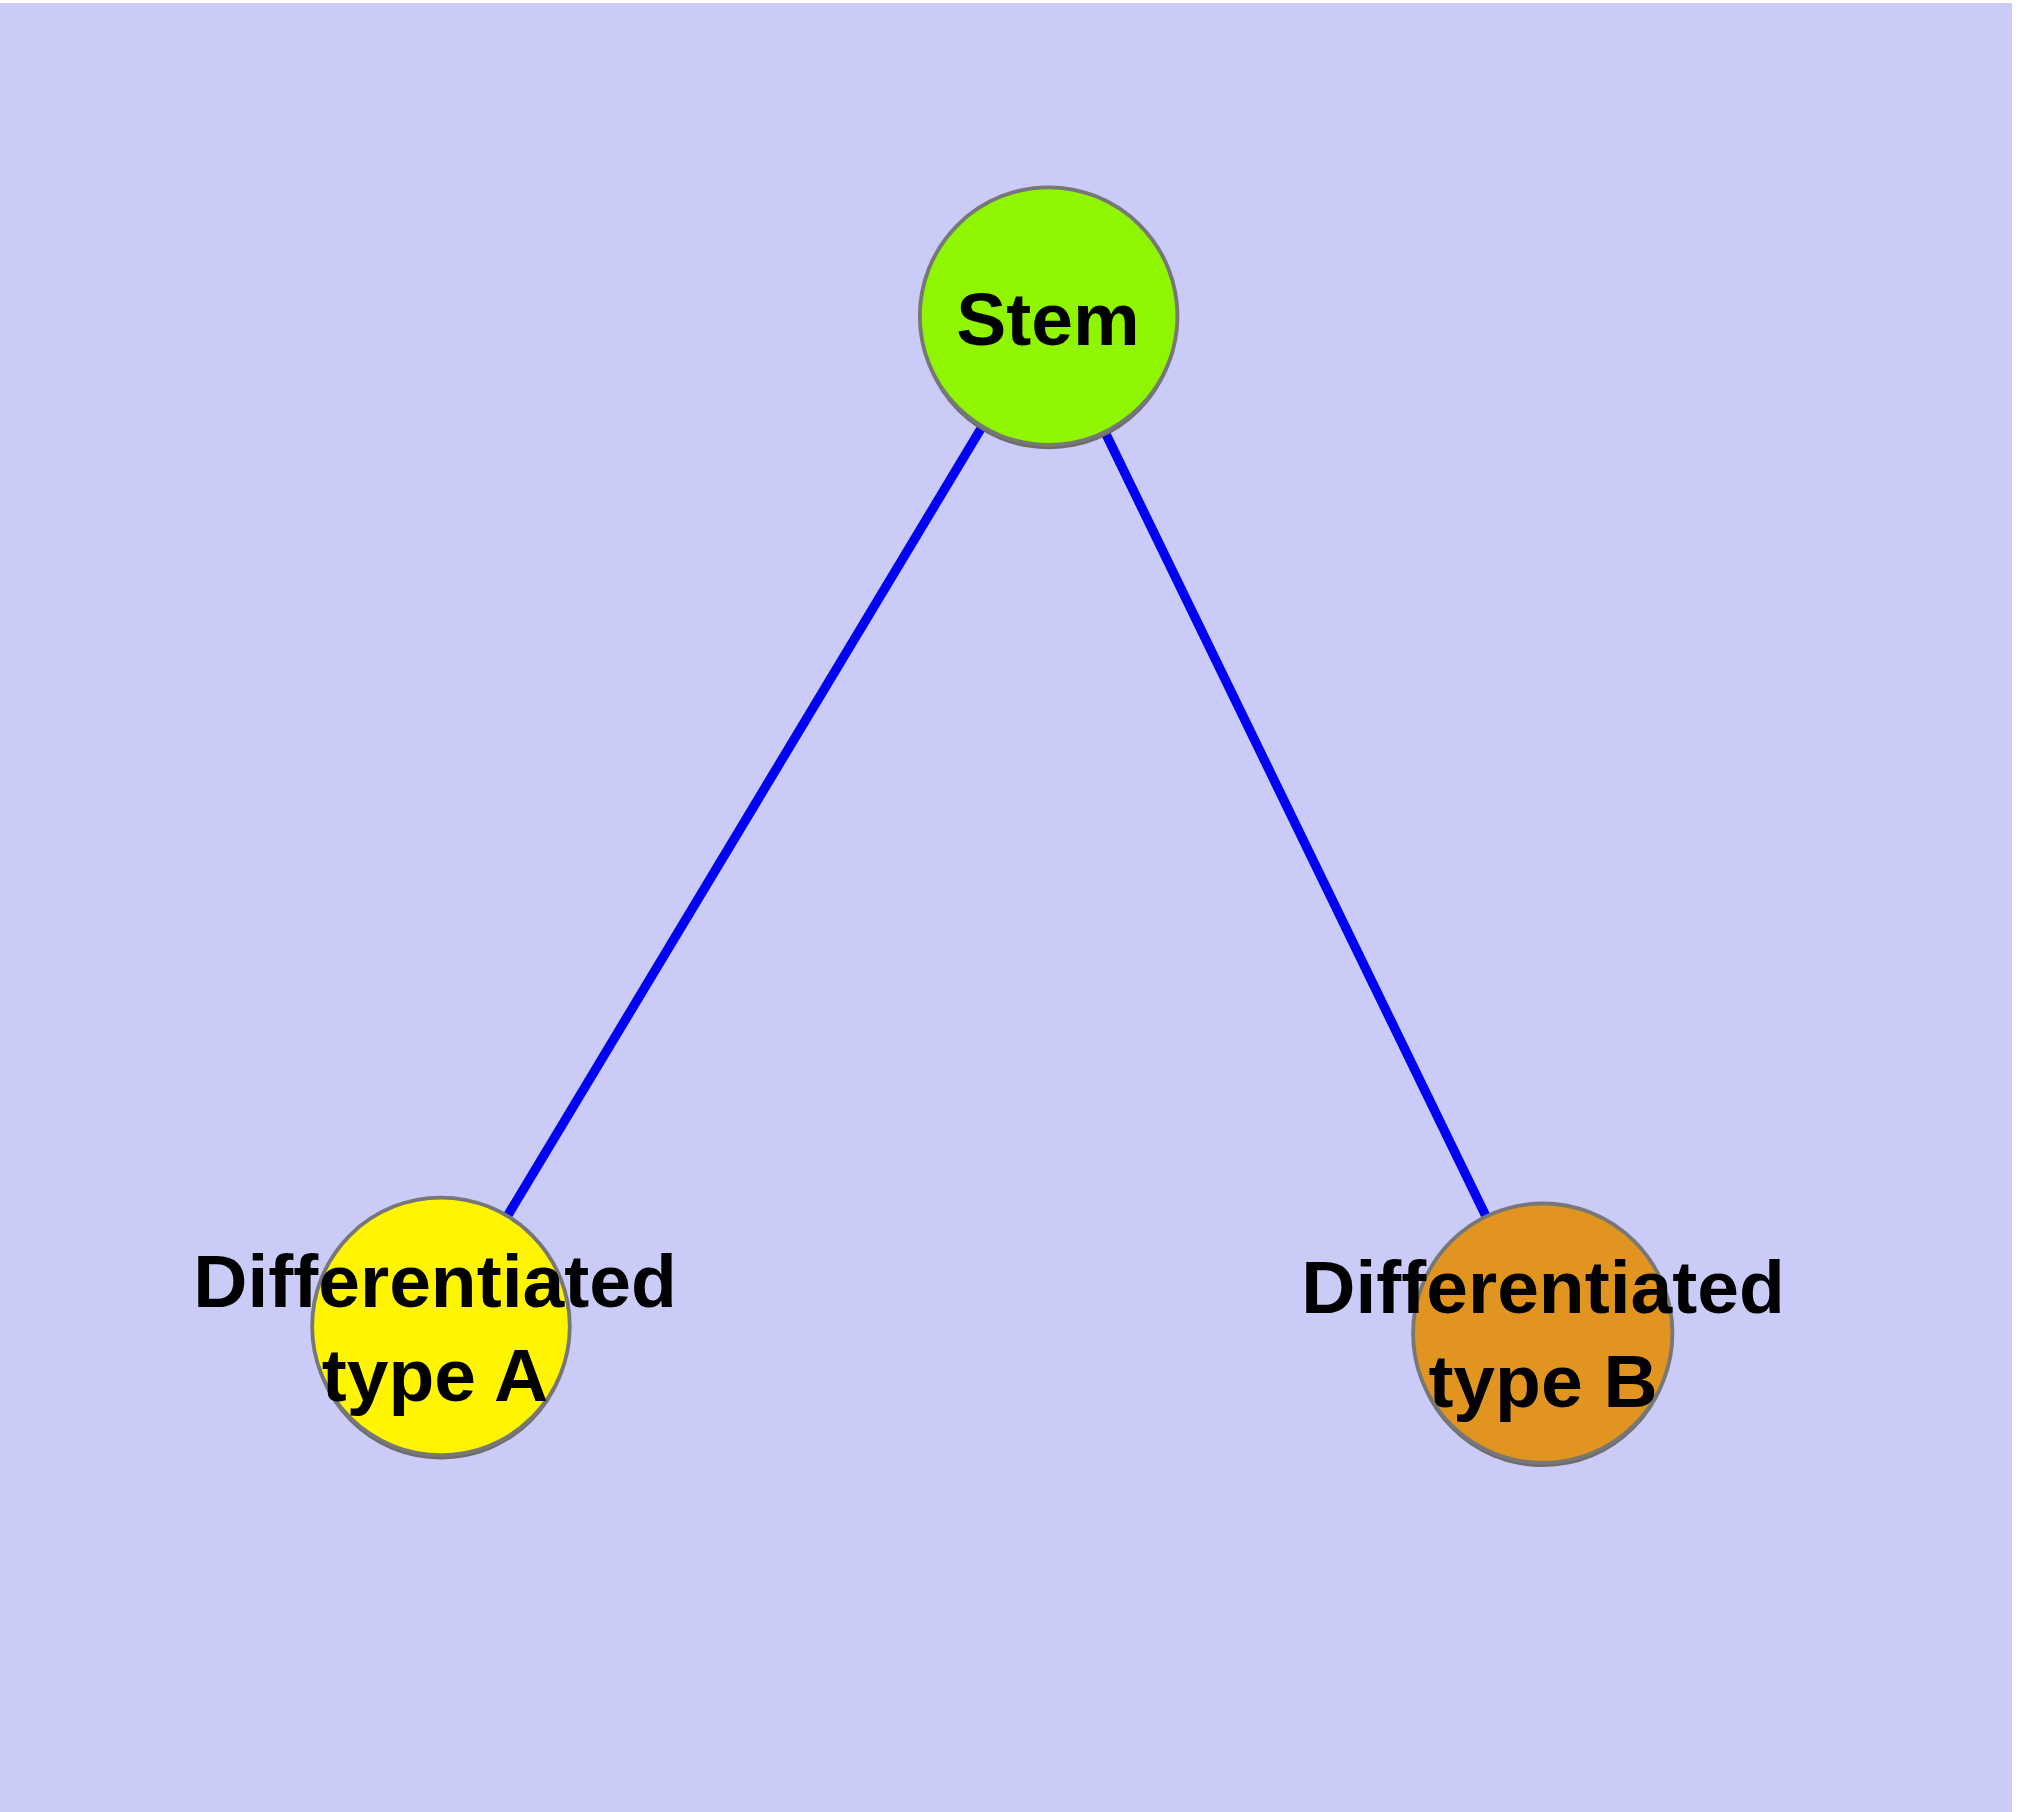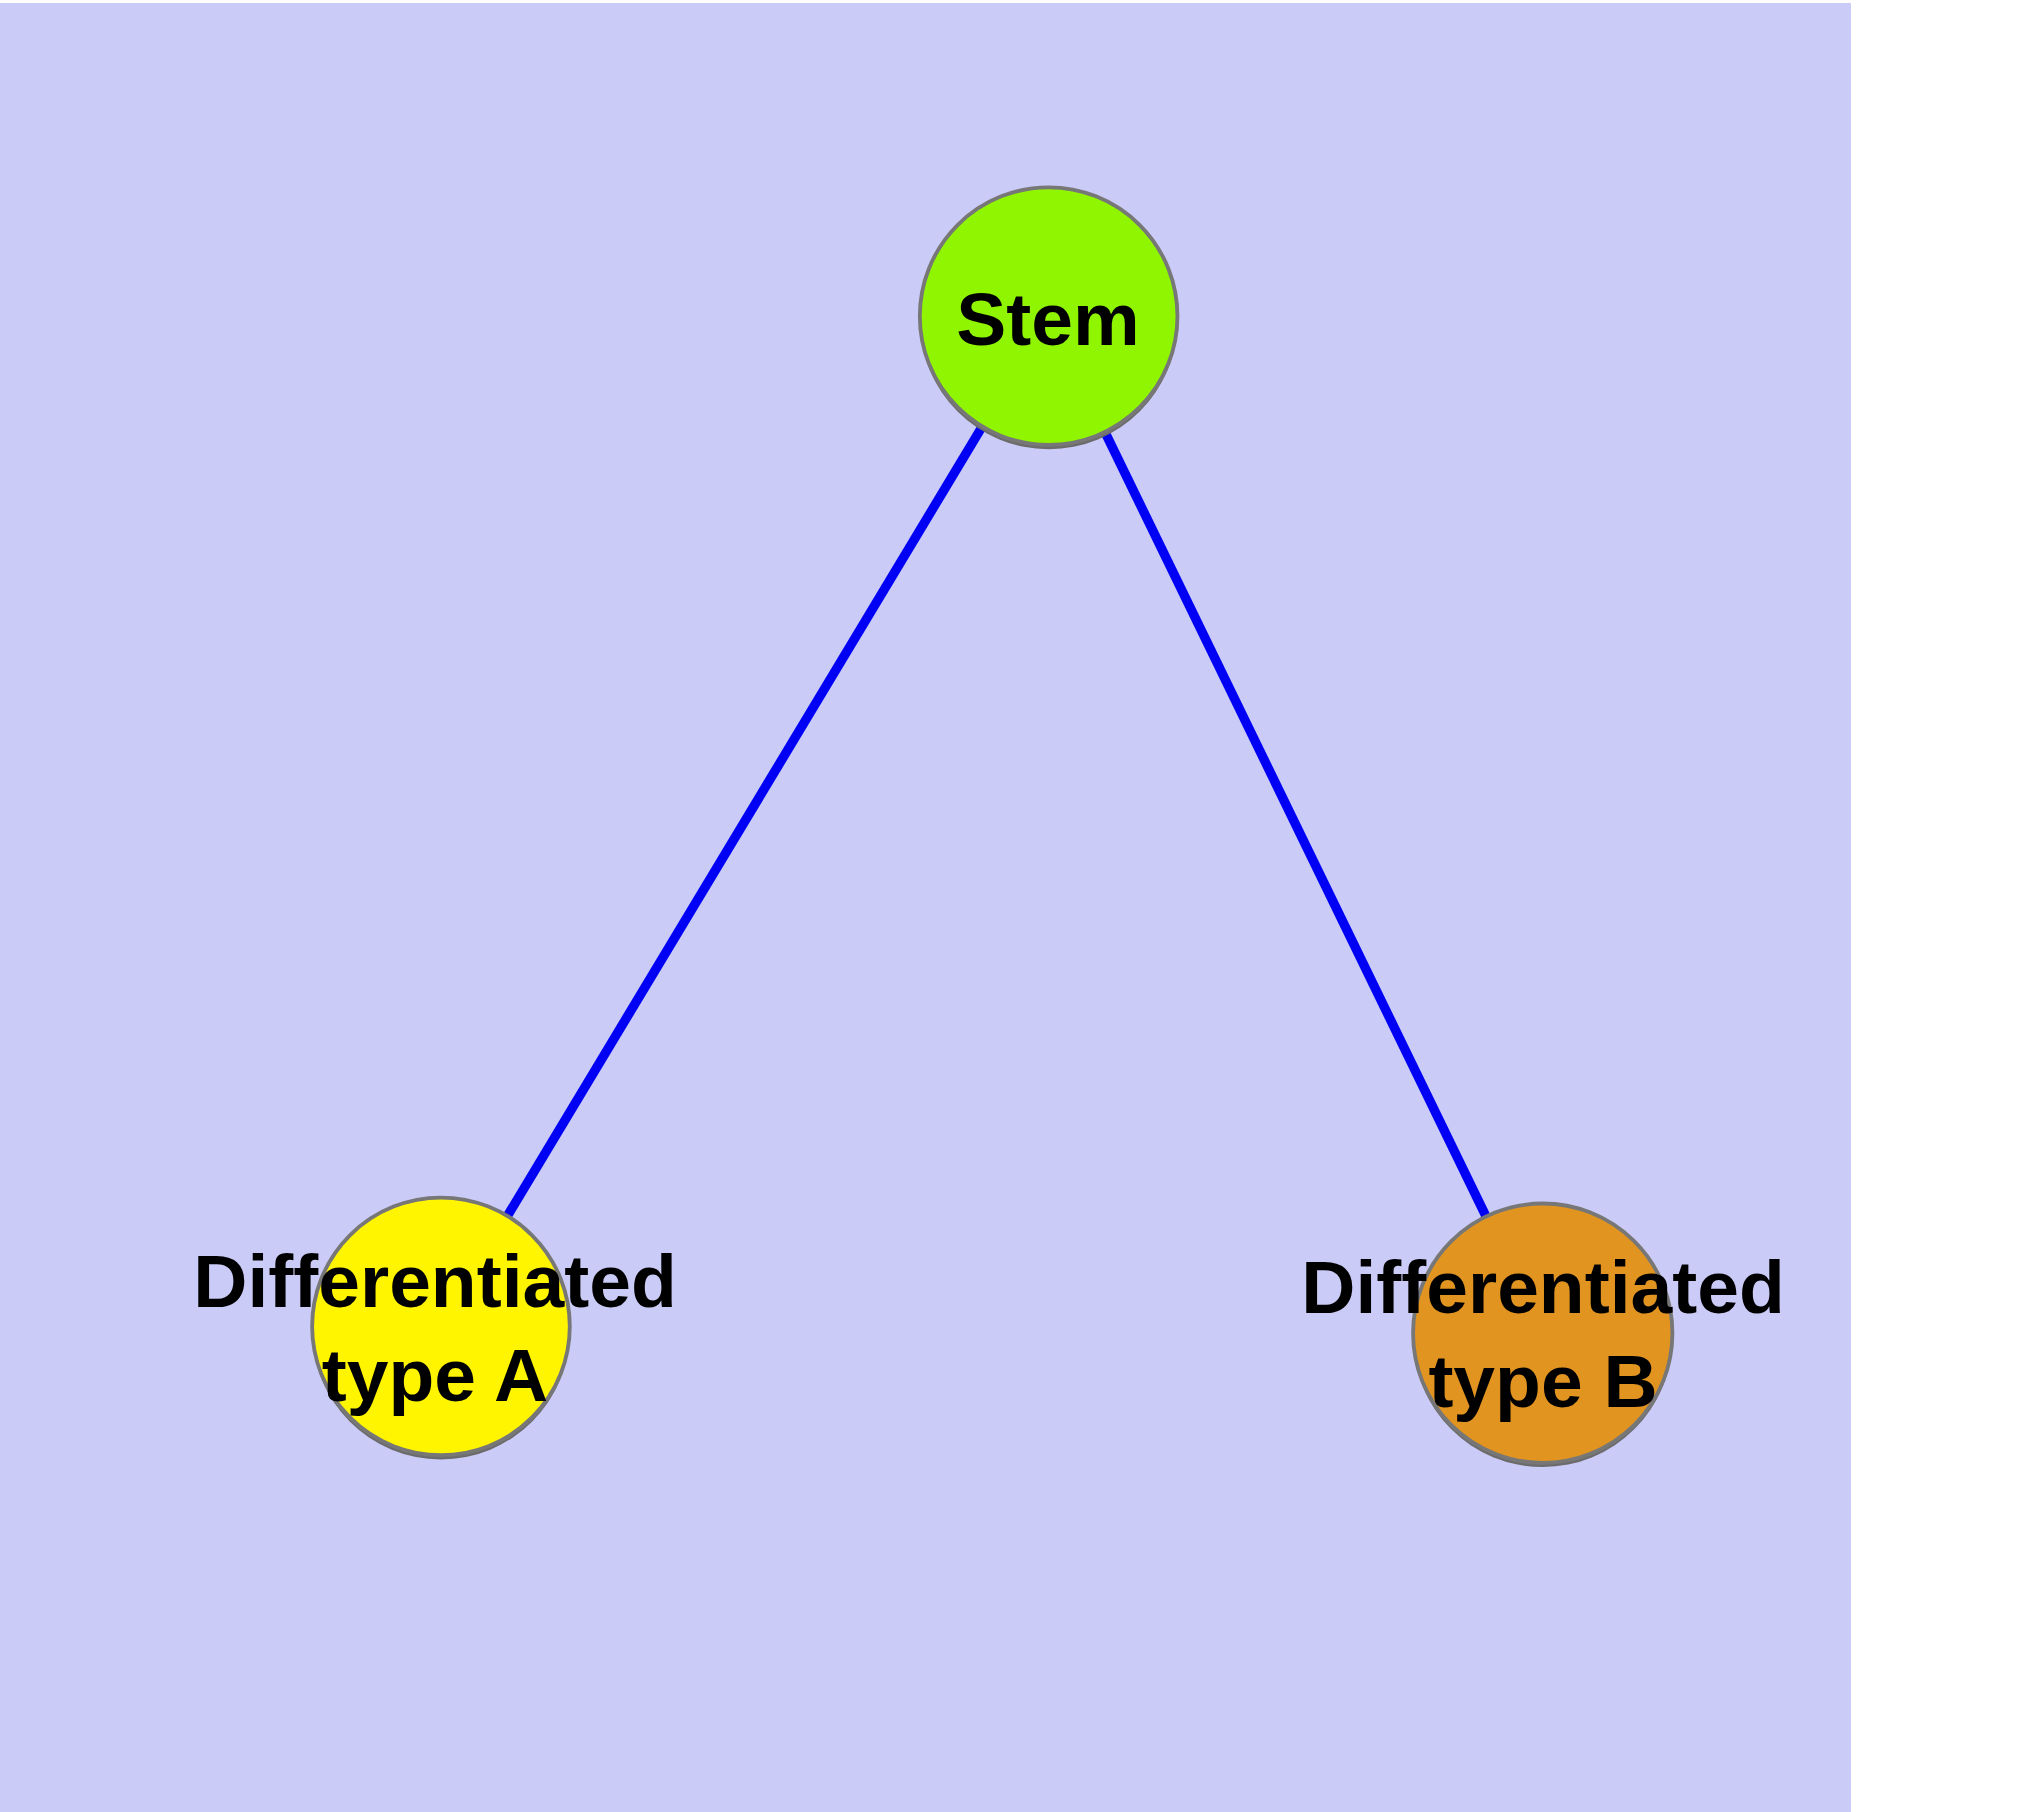--- a/index.html
+++ b/index.html
@@ -3,21 +3,21 @@
 <meta charset="utf-8">
 <style>
   html, body {
     margin: 0;
     padding: 0;
     background: #ffffff;
     font-family: "Liberation Sans", sans-serif;
   }
   .stage {
     position: relative;
-    width: 1851px;
+    width: 2012px;
     height: 1812px;
     background: #cbcbf8;
     overflow: hidden;
   }
   .top-strip {
     position: absolute;
     top: 0; left: 0;
     width: 100%;
     height: 2.5px;
     background: #ffffff;

